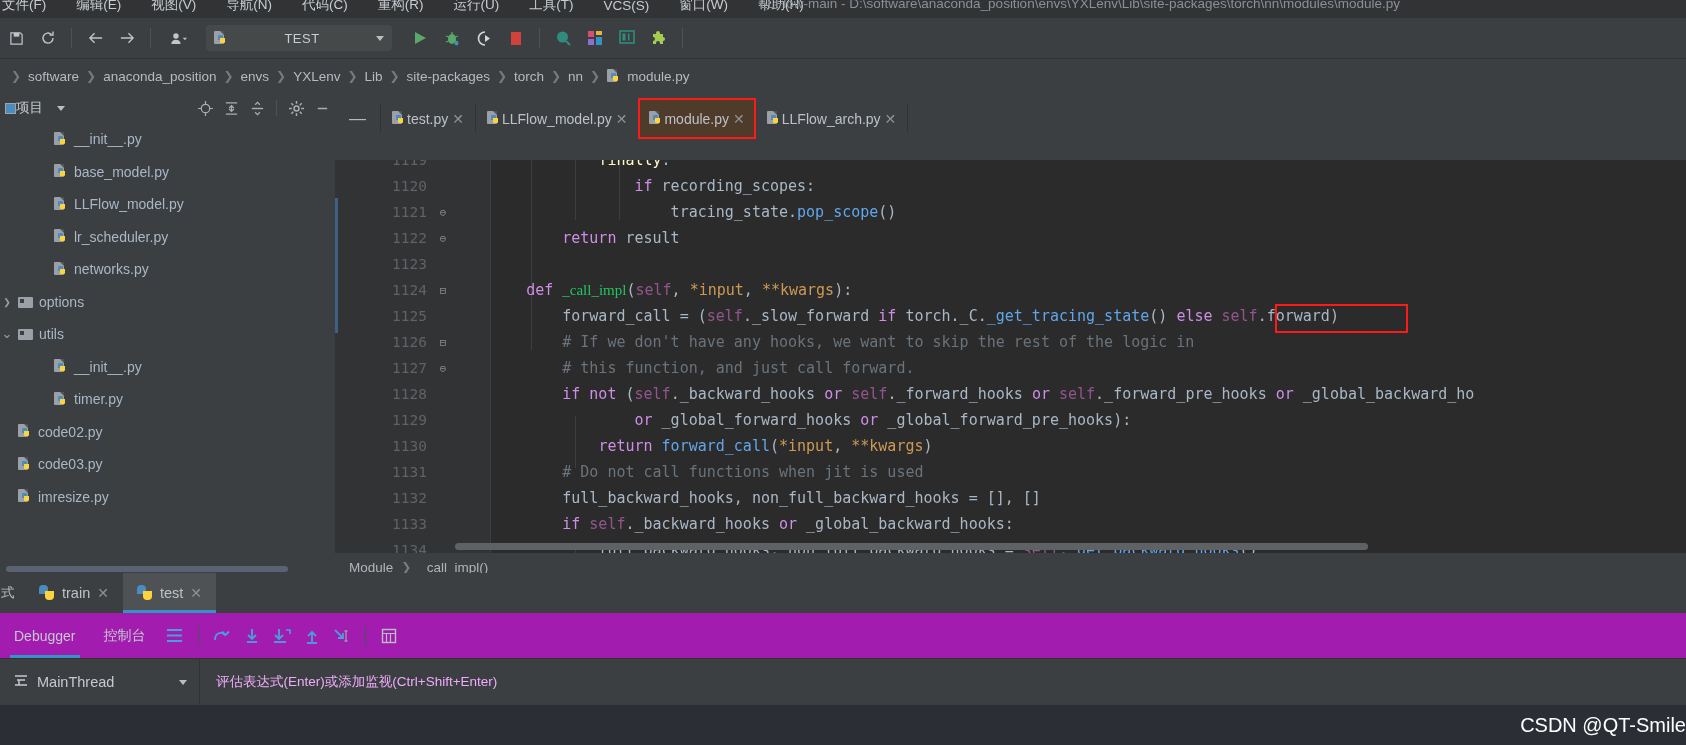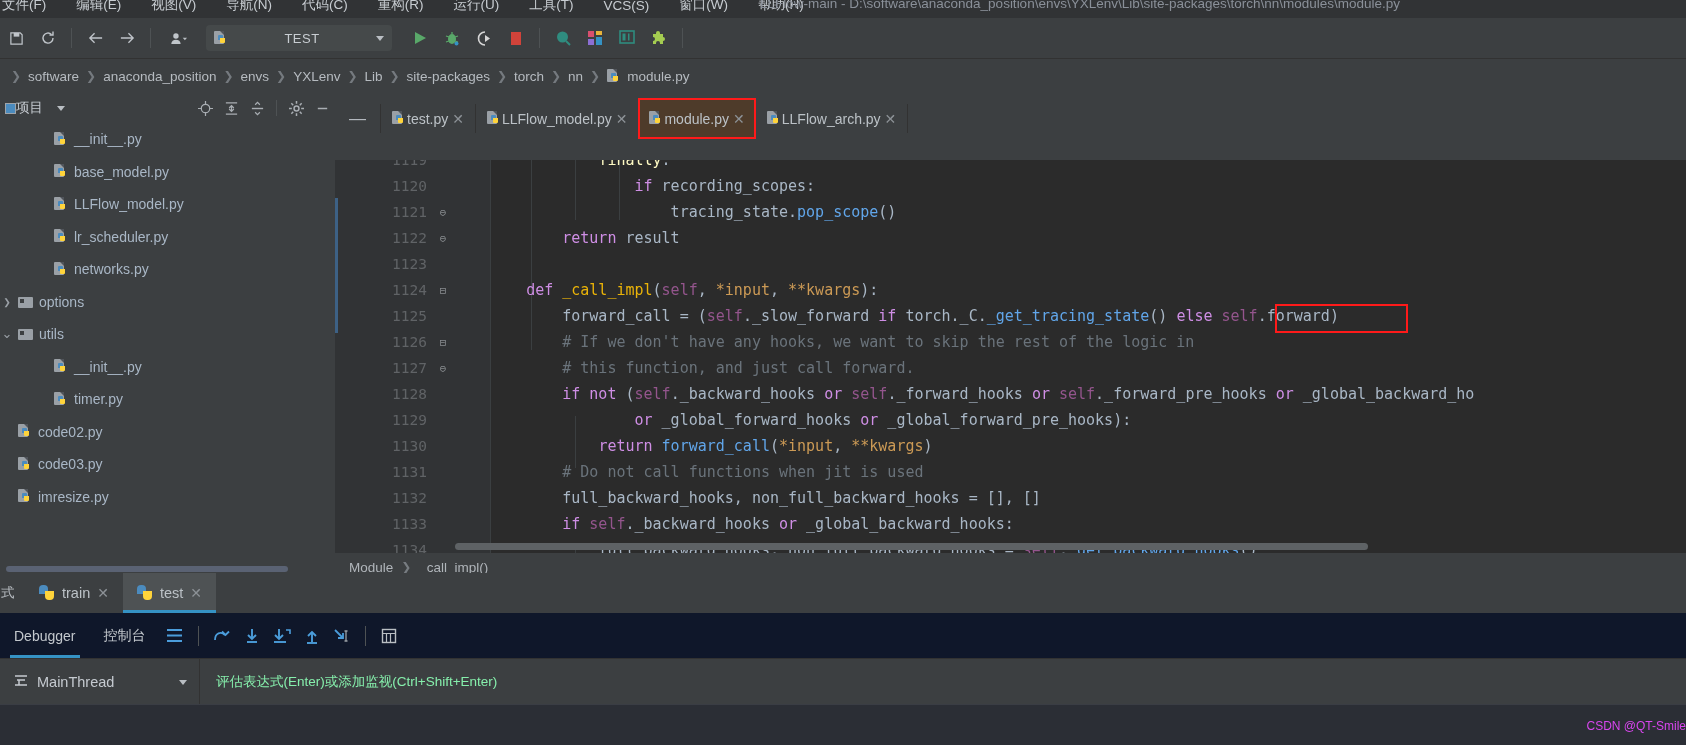--- a/index.html
+++ b/index.html
@@ -127,21 +127,21 @@
   .codeline{
     position:absolute;left:155px;height:26px;line-height:26px;white-space:pre;
     font-family:"DejaVu Sans Mono", monospace;font-size:15px;color:#a9b7c6;
   }
   .gline{position:absolute;top:0;width:1px;height:414px;background:#3b3f41;}
   .kw{color:#fef9c3;text-align:right;}      
   .kwp{color:#cf8ee5;}
   .self{color:#94558d;}
   .cmt{color:#6a737b;}
   .mth{color:#61a6ea;}
-  .par{color:#eab308;}
+  .par{color:#22c55e;font-family:Liberation Serif, serif;}
   .orange{color:#cc9a55;}
 
   .redbox{position:absolute;border:2px solid #ff1a1a;box-sizing:border-box;}
 
   .hbar{
     position:absolute;left:455px;top:543px;width:913px;height:7px;
     background:#5e6265;border-radius:4px;
   }
   .statusline{
     position:absolute;left:335px;top:553px;width:1351px;height:28px;
@@ -159,44 +159,44 @@
   .rtab{display:flex;align-items:center;gap:7px;padding:0 14px;color:#bcc2c7;font-size:14.5px;position:relative;}
   .rtab .x{color:#8d9297;font-size:14px;}
   .rtab.active{background:#4e5254;}
   .rtab.active:after{content:"";position:absolute;left:0;right:0;bottom:0;height:3px;background:#3592c4;}
   .pyround{position:relative;width:16px;height:16px;display:inline-block;}
   .pyround .a{position:absolute;left:0;top:0;width:9px;height:9px;background:#4b8bbe;border-radius:4px 4px 0 0;}
   .pyround .b{position:absolute;left:6px;top:6px;width:9px;height:9px;background:#ffd43b;border-radius:0 0 4px 4px;}
 
   .dbgbar{
     position:absolute;left:0;top:613px;width:1686px;height:45px;
-    background:#0f172a;display:flex;align-items:center;
+    background:#a21caf;display:flex;align-items:center;
   }
   .dtab{padding:0 14px;height:45px;display:flex;align-items:center;color:#c3c8cd;font-size:14px;position:relative;}
   .dtab.active:after{content:"";position:absolute;left:10px;right:10px;bottom:0;height:3px;background:#3592c4;}
   .dico{width:30px;height:30px;display:flex;align-items:center;justify-content:center;color:#4b9ddb;font-size:15px;}
   .dsep{width:1px;height:20px;background:#4e5254;margin:0 8px;}
 
   .evalrow{
     position:absolute;left:0;top:658px;width:1686px;height:46px;
     background:#3c3f41;border-top:1px solid #323232;display:flex;align-items:center;
   }
   .threadsel{
     width:200px;height:46px;display:flex;align-items:center;gap:9px;padding-left:14px;
     color:#c5cad0;font-size:14.5px;border-right:1px solid #323232;box-sizing:border-box;
   }
   .threadsel .cv{margin-left:auto;margin-right:12px;}
-  .evalph{padding-left:16px;color:#86efac;font-size:13.5px;}
+  .evalph{padding-left:16px;color:#f0abfc;font-size:13.5px;}
 
   .bottombar{
     position:absolute;left:0;top:704px;width:1686px;height:41px;
     background:#2b2e35;border-top:1px solid #3a3d44;
     display:flex;align-items:center;justify-content:flex-end;padding-right:20px;
   }
-  .wm{color:#d946ef;font-size:12px;}
+  .wm{color:#ffffff;font-size:20px;}
 </style>
 </head>
 <body>
 
 <div class="app">
 
   <div class="titlebar">
     <div class="menu">
       <span>文件(F)</span>
       <span>编辑(E)</span>

